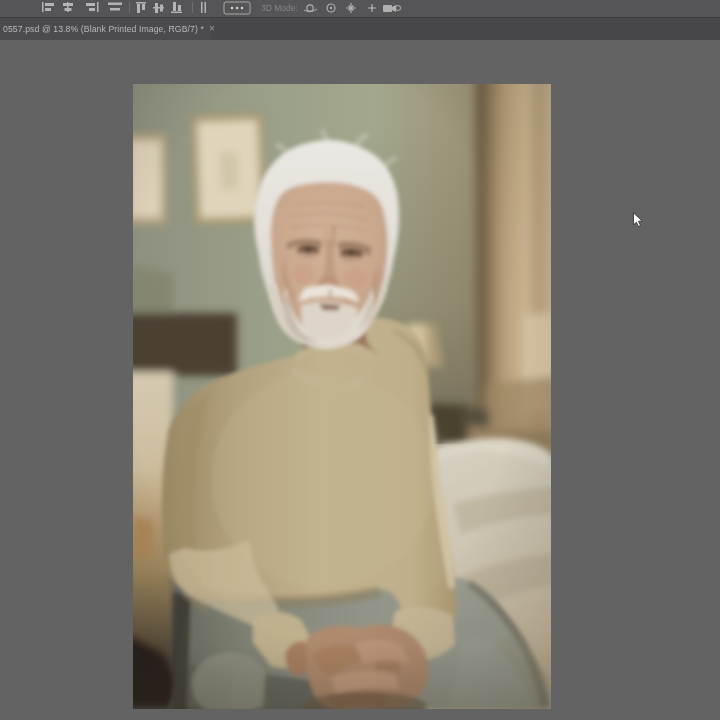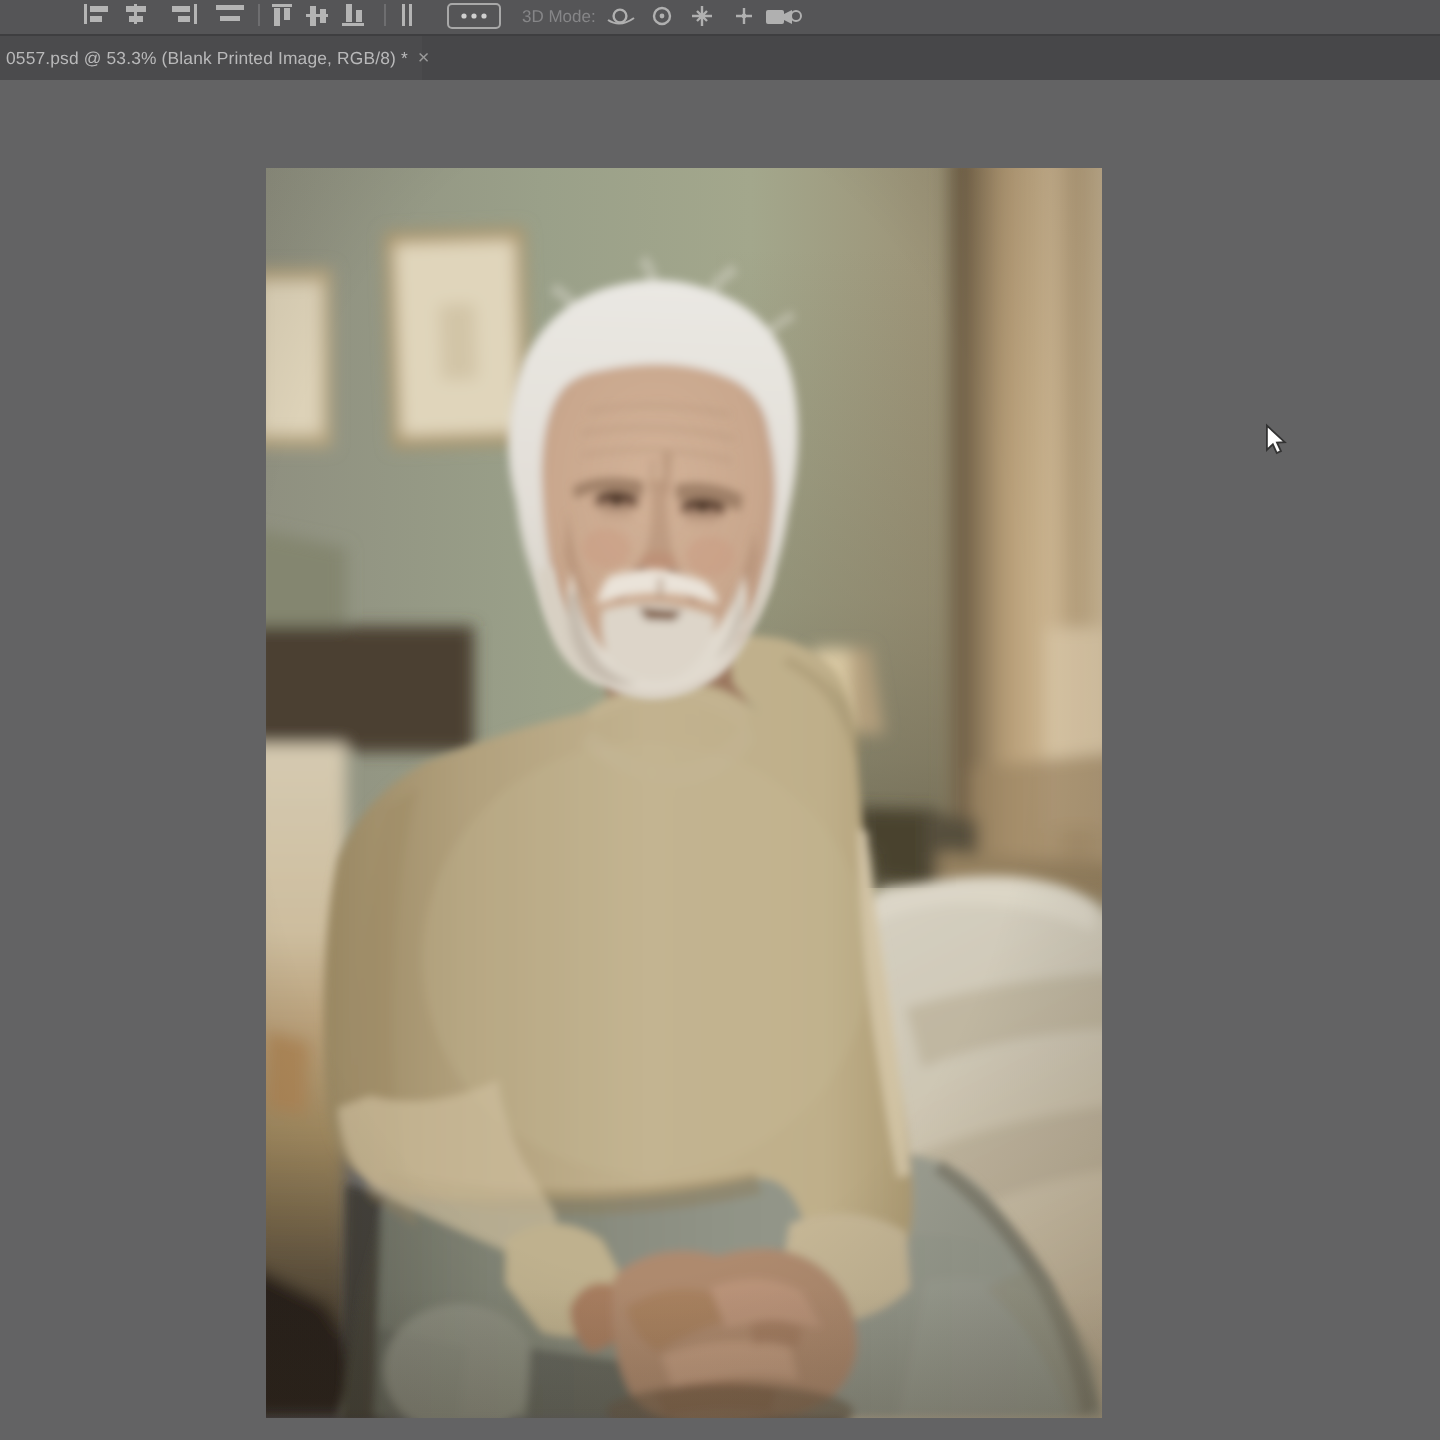--- a/index.html
+++ b/index.html
@@ -56,21 +56,21 @@
         <circle cx="332" cy="8" r="1.2" fill="#b0b0b0" stroke="none"></circle>
 </g>
 <g fill="#b0b0b0">
 <rect x="343" y="5" width="9" height="7" rx="1"></rect>
         <path d="M352 7 l4 -2 v7 l-4 -2 z"></path>
         <circle cx="358" cy="8" r="2.5" fill="none" stroke="#b0b0b0" stroke-width="1"></circle>
 </g>
 </svg>
 </div>
 <div id="tabbar">
-    <div id="tab"><span style="margin-left:3px">0557.psd @ 53.3% (Blank Printed Image, RGB/8) *</span><span class="x">×</span></div>
+    <div id="tab"><span style="margin-left:3px">0557.psd @ 13.8% (Blank Printed Image, RGB/7) *</span><span class="x">×</span></div>
   </div>
 <div id="canvas"></div>
 <div id="photo">
 <svg width="418" height="625" viewBox="0 0 418 625" xmlns="http://www.w3.org/2000/svg">
 <defs>
 <filter id="b6" x="-30%" y="-30%" width="160%" height="160%">
           <feGaussianBlur stdDeviation="6"></feGaussianBlur>
         </filter>
 <filter id="b4" x="-30%" y="-30%" width="160%" height="160%">
           <feGaussianBlur stdDeviation="4"></feGaussianBlur>

